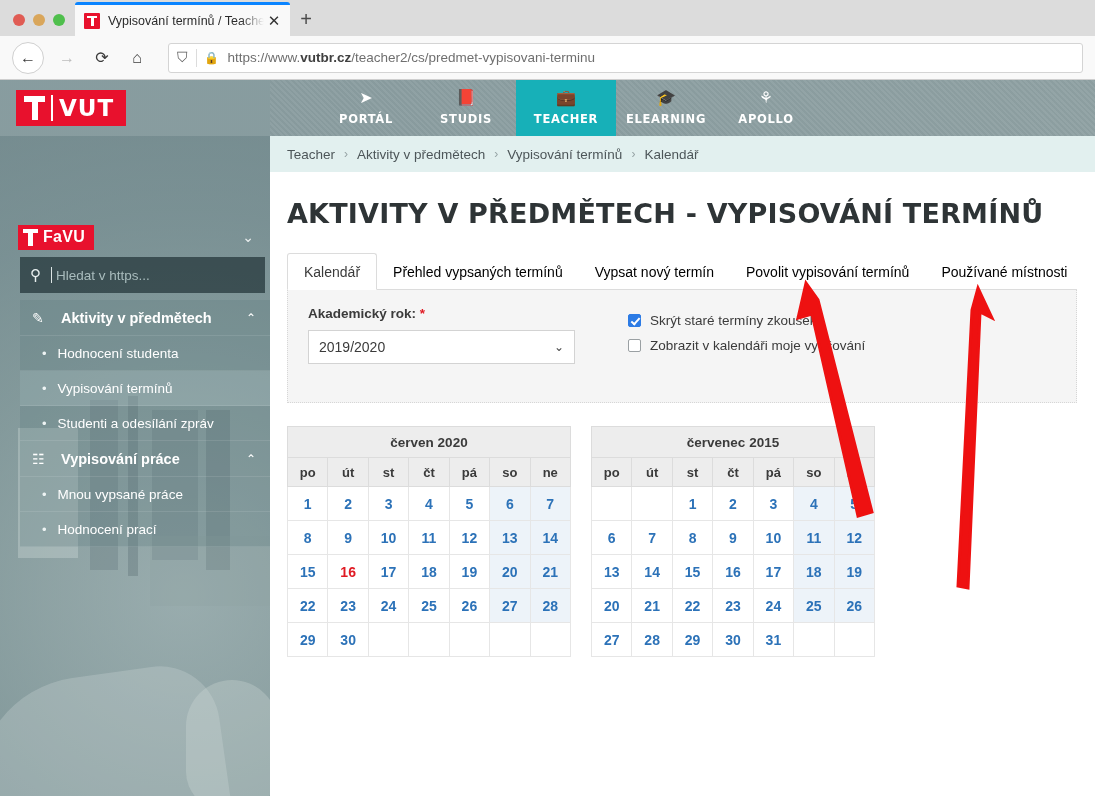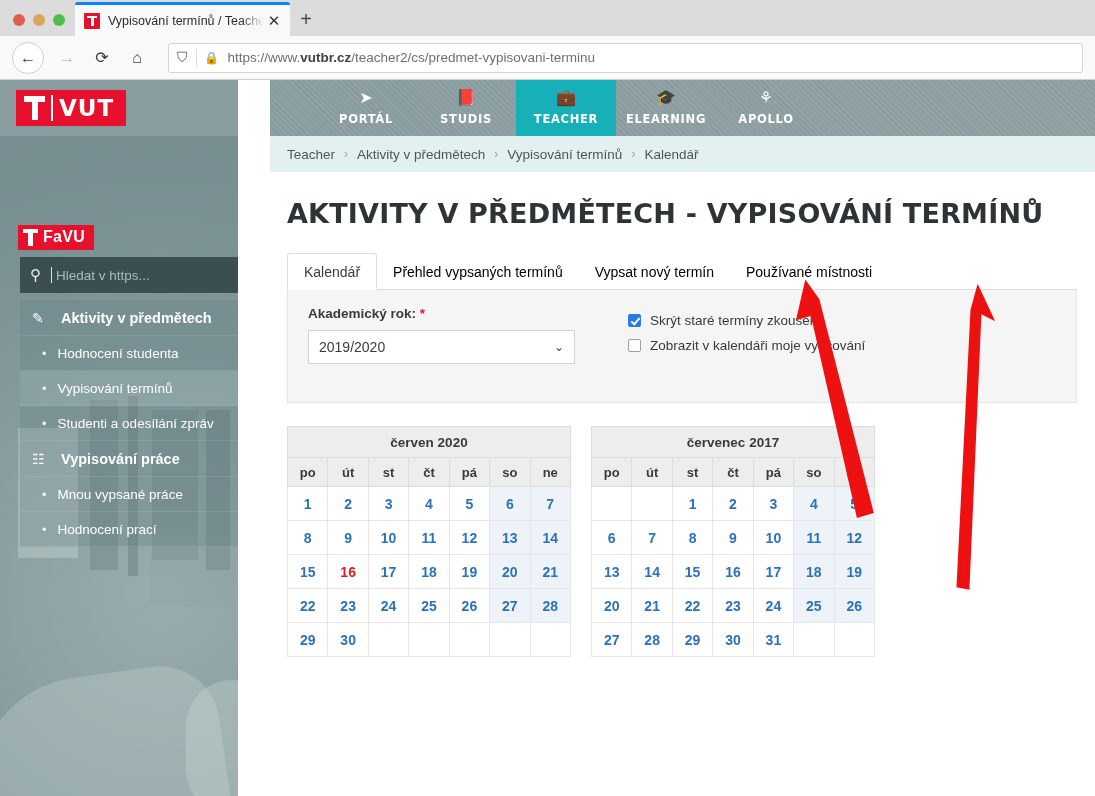--- a/index.html
+++ b/index.html
@@ -123,21 +123,21 @@
     position: relative;
     width: 1095px;
     height: 716px;
     overflow: hidden;
   }
 
   
   #sidebar {
     position: absolute;
     left: 0; top: 0;
-    width: 238px; height: 716px;
+    width: 270px; height: 716px;
     background:
       linear-gradient(rgba(120,145,148,0.62), rgba(120,145,148,0.62)),
       radial-gradient(circle at 68% 72%, #cfd9d8 0%, #b3c0bf 24%, #93a5a5 48%, #7d9094 70%, #6d8085 100%);
     overflow: hidden;
   }
   
   #sidebar .photo-el { position: absolute; opacity: 0.30; }
   .ph1 { left: 18px; top: 348px; width: 60px; height: 130px; background: #dfe7e5; }
   .ph2 { left: 90px; top: 320px; width: 28px; height: 170px; background: #5d7077; }
   .ph3 { left: 128px; top: 316px; width: 10px; height: 180px; background: #4f6369; }
@@ -573,20 +573,21 @@
       <span class="bc-sep">›</span>
       <span class="bc-item">Kalendář</span>
     </div>
 
     <h1 class="page-title">AKTIVITY V PŘEDMĚTECH - VYPISOVÁNÍ TERMÍNŮ</h1>
 
     <div class="tabs-row">
       <div class="tab active">Kalendář</div>
       <div class="tab">Přehled vypsaných termínů</div>
       <div class="tab">Vypsat nový termín</div>
+      <div class="tab">Povolit vypisování termínů</div>
       <div class="tab">Používané místnosti</div>
     </div>
 
     <div class="form-panel">
       <div class="form-left">
         <div class="form-label">
           <span>Akademický rok:</span>
           <span class="req">*</span>
         </div>
         <div class="select-box">
@@ -669,21 +670,21 @@
             <td class="empty"></td>
             <td class="empty"></td>
             <td class="empty"></td>
           </tr>
         </tbody>
       </table>
 
       <table class="cal">
         <thead>
           <tr>
-              <th class="month" colspan="7">červenec 2017</th>
+              <th class="month" colspan="7">červenec 2015</th>
             </tr>
           <tr>
             <th class="dow">po</th>
             <th class="dow">út</th>
             <th class="dow">st</th>
             <th class="dow">čt</th>
             <th class="dow">pá</th>
             <th class="dow">so</th>
             <th class="dow">ne</th>
           </tr>

